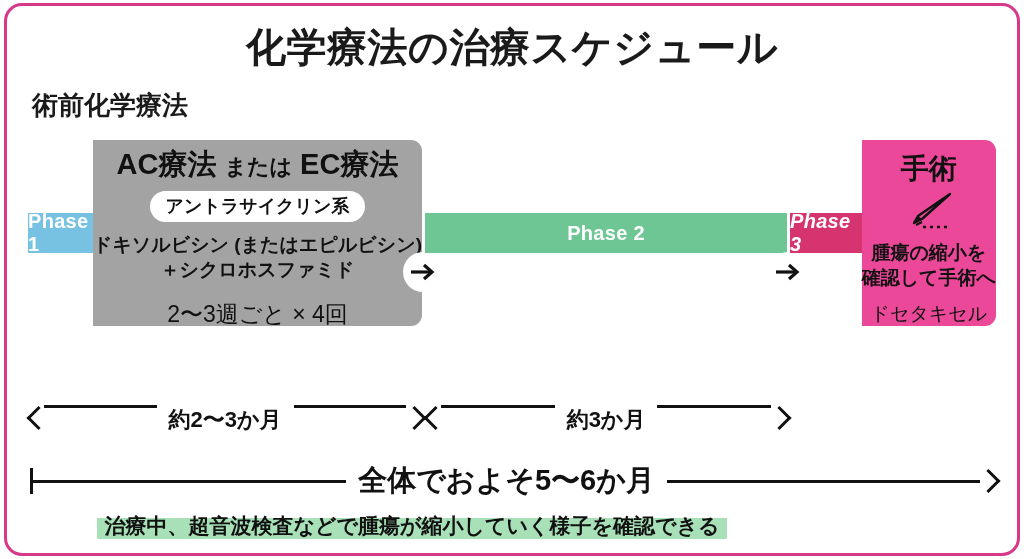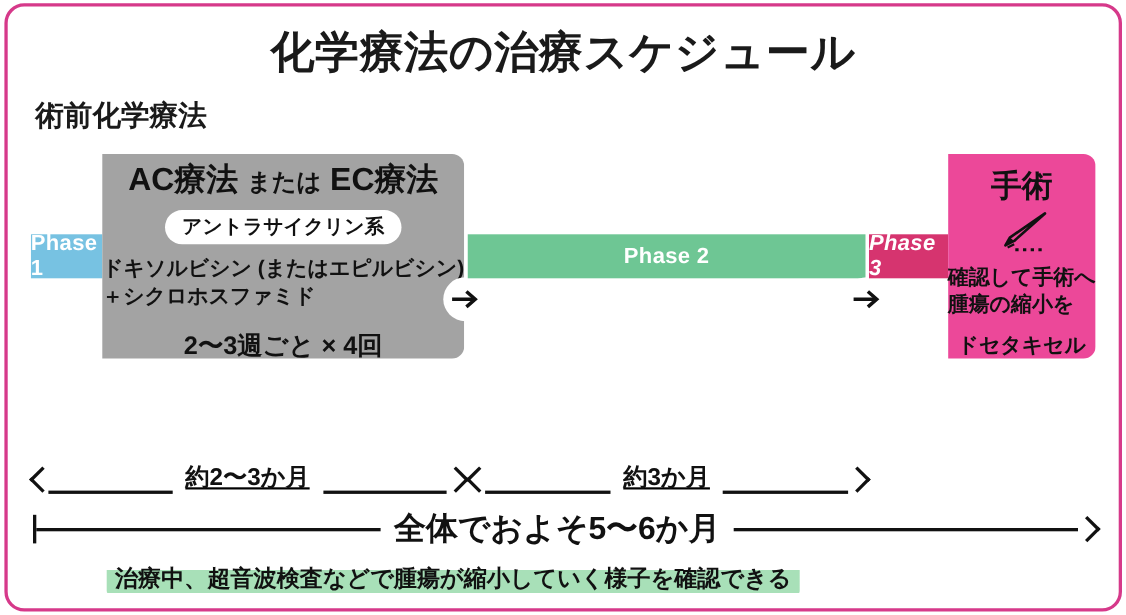--- a/index.html
+++ b/index.html
@@ -99,33 +99,33 @@
     font-size: 18px;
     font-weight: 700;
     color: #111111;
     white-space: nowrap;
   }
   .detail {
     margin-top: 11px;
     font-size: 19px;
     font-weight: 700;
     color: #111111;
-    text-align: left;
+    text-align: center;
     line-height: 1.28;
     white-space: nowrap;
   }
   .p2 .detail { font-size: 21px; margin-top: 13px; }
   .p3 .detail {
     font-size: 19px;
     line-height: 1.3;
     margin-top: 6px;
   }
   .freq {
     font-size: 23px;
-    font-weight: 700;
+    font-weight: 400;
     color: #111111;
     text-align: right;
     white-space: nowrap;
   }
   .p1 .freq { margin-top: 17px; }
   .p2 .freq { margin-top: 44px; }
   .p3 .freq { font-size: 19px; margin-top: 10px; }
 
   .scalpel {
     margin-top: 4px;
@@ -144,23 +144,22 @@
   }
   .conn1 { left: 403px; }
   .conn2 { left: 768px; }
   .conn svg { display: block; }
 
   
   .tl {
     position: absolute;
     height: 44px;
     display: flex;
-    align-items: flex-end;
+    align-items: flex-start;
     justify-content: center;
-    text-decoration: underline;
   }
   .tl-label {
     font-size: 22px;
     font-weight: 700;
     color: #111111;
     padding: 0 12px;
     white-space: nowrap;
   }
   .tl-line { flex: 1; height: 3px; background: #111111; }
   .arrow-l, .arrow-r {
@@ -261,22 +260,22 @@
       <div class="drug-name">手術</div>
       <div class="scalpel">
         <svg width="74" height="46" viewBox="0 0 74 46">
           <path d="M58 5 L30 30 L22 34 L26 27 Z" fill="none" stroke="#111" stroke-width="2.4" stroke-linejoin="round"></path>
           <path d="M30 30 L22 34 L26 27 Z" fill="#111"></path>
           <path d="M24 36 L30 33" fill="none" stroke="#111" stroke-width="2"></path>
           <line x1="31" y1="38" x2="58" y2="38" stroke="#111" stroke-width="2.6" stroke-dasharray="3 4"></line>
         </svg>
       </div>
       <div class="detail">
+        <div>腫瘍の縮小を</div>
         <div>確認して手術へ</div>
-        <div>腫瘍の縮小を</div>
       </div>
       <div class="freq">ドセタキセル</div>
     </div>
   </div>
 
   <div class="tl tl-a">
     <span class="arrow-l"></span>
     <span class="tl-line"></span>
     <span class="tl-label">約2〜3か月</span>
     <span class="tl-line"></span>

